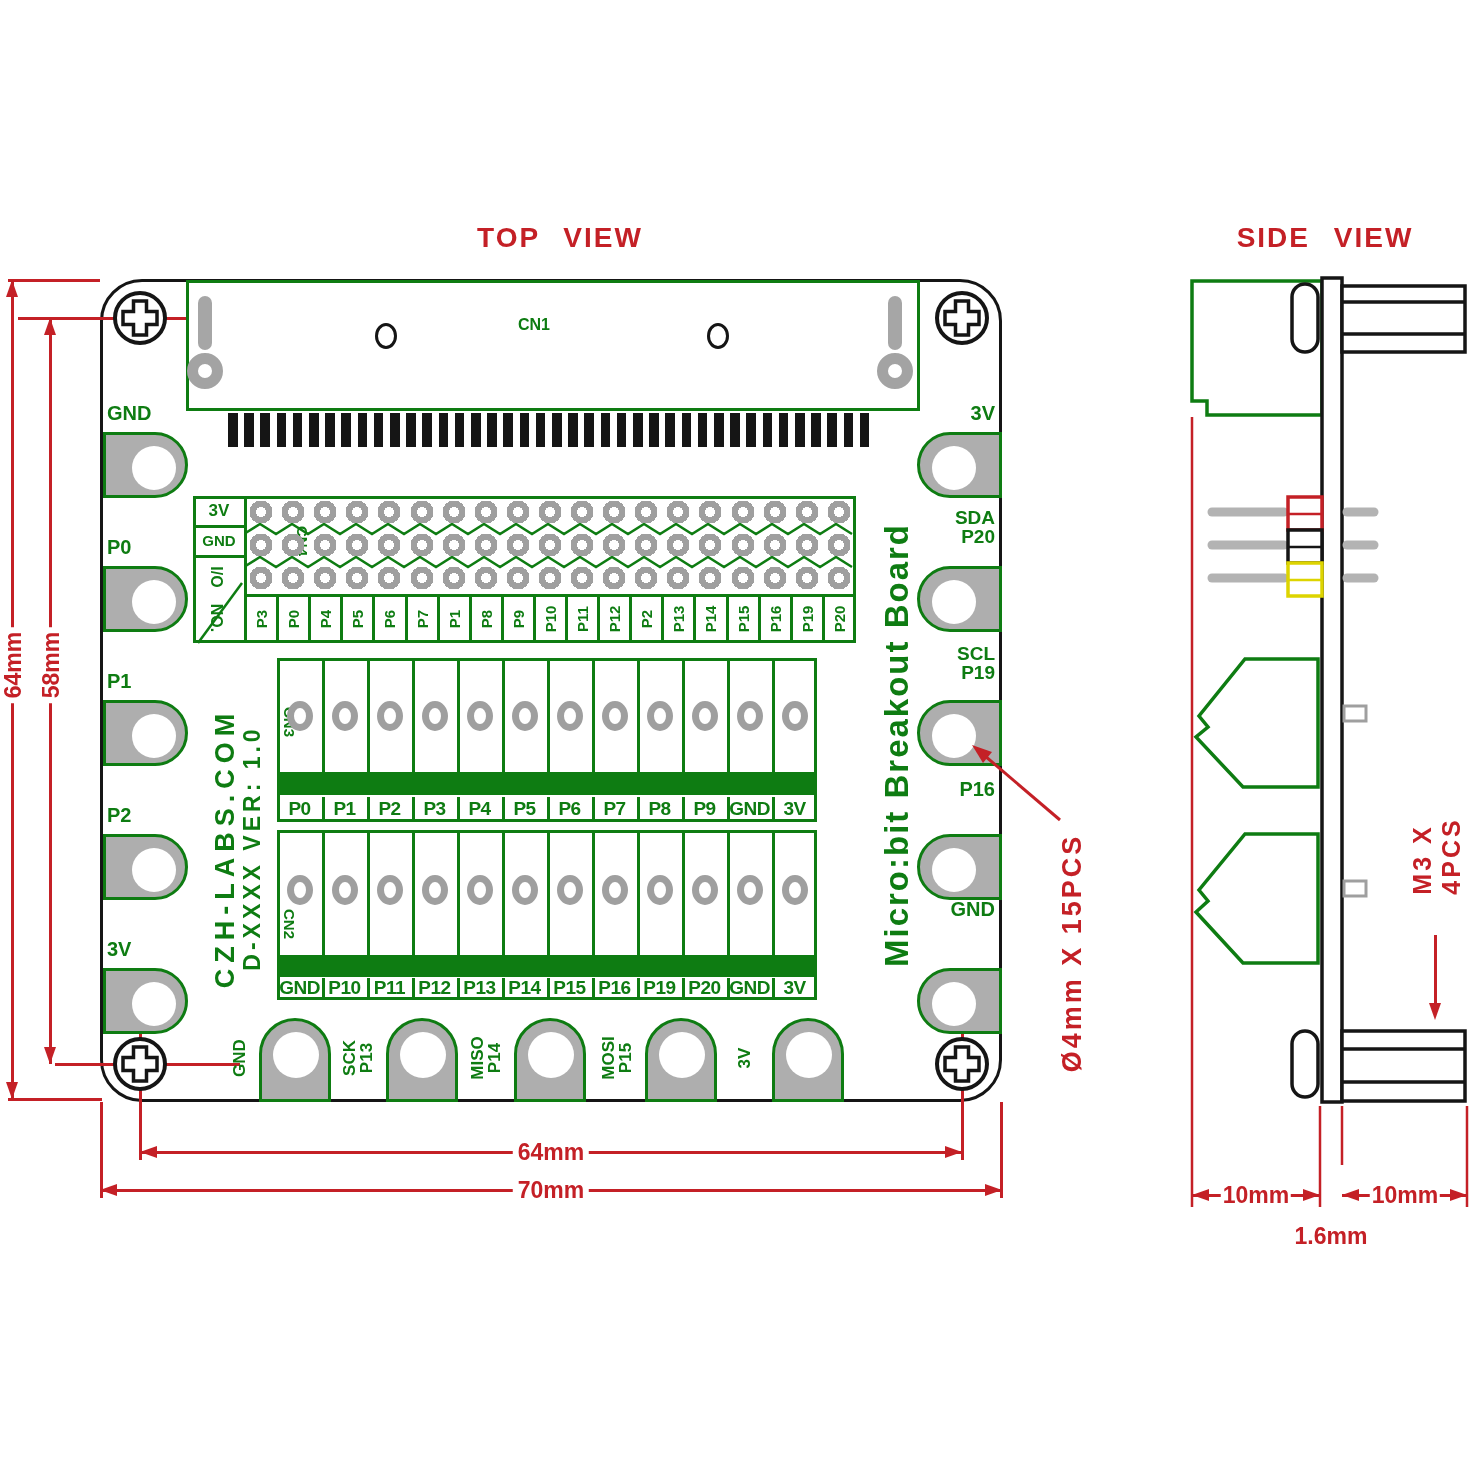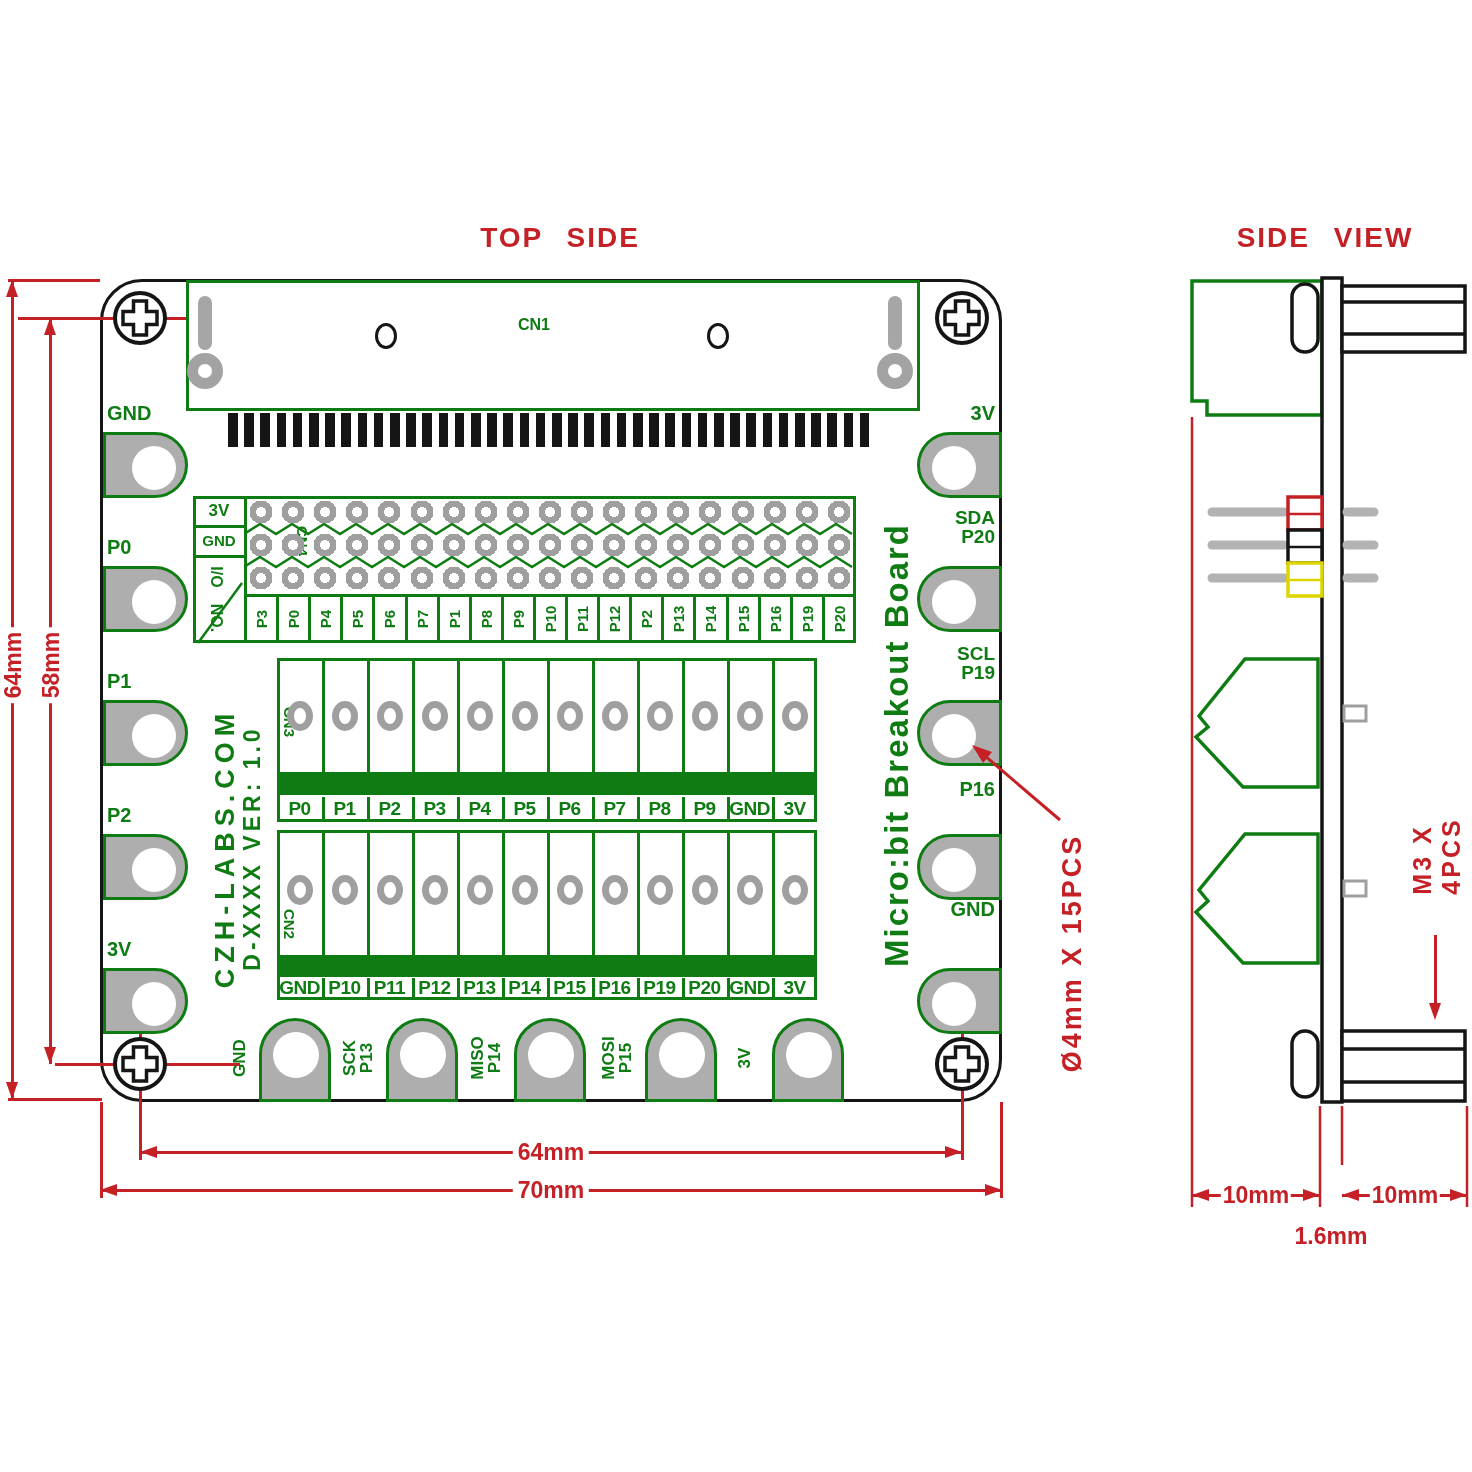--- a/index.html
+++ b/index.html
@@ -51,21 +51,21 @@
   .ah-up{position:absolute;width:0;height:0;border-left:6px solid transparent;border-right:6px solid transparent;border-bottom:17px solid #c42026;}
   .ah-dn{position:absolute;width:0;height:0;border-left:6px solid transparent;border-right:6px solid transparent;border-top:17px solid #c42026;}
   .ah-lf{position:absolute;width:0;height:0;border-top:6px solid transparent;border-bottom:6px solid transparent;border-right:17px solid #c42026;}
   .ah-rt{position:absolute;width:0;height:0;border-top:6px solid transparent;border-bottom:6px solid transparent;border-left:17px solid #c42026;}
 </style>
 </head>
 <body>
 
 <div id="stage">
 
-  <div class="rtx title" style="left:430px;top:222px;width:260px;">TOP SIDE</div>
+  <div class="rtx title" style="left:430px;top:222px;width:260px;">TOP VIEW</div>
   <div class="rtx title" style="left:1195px;top:222px;width:260px;">SIDE VIEW</div>
 
   <div class="board"></div>
 
   <div class="rline" style="left:8px;top:279px;width:92px;height:3px;"></div>
   <div class="rline" style="left:18px;top:317px;width:222px;height:3px;"></div>
   <div class="rline" style="left:8px;top:1098px;width:94px;height:3px;"></div>
   <div class="rline" style="left:55px;top:1063px;width:185px;height:3px;"></div>
   <div class="rline" style="left:139px;top:1024px;width:3px;height:136px;"></div>
   <div class="rline" style="left:961px;top:1024px;width:3px;height:136px;"></div>

